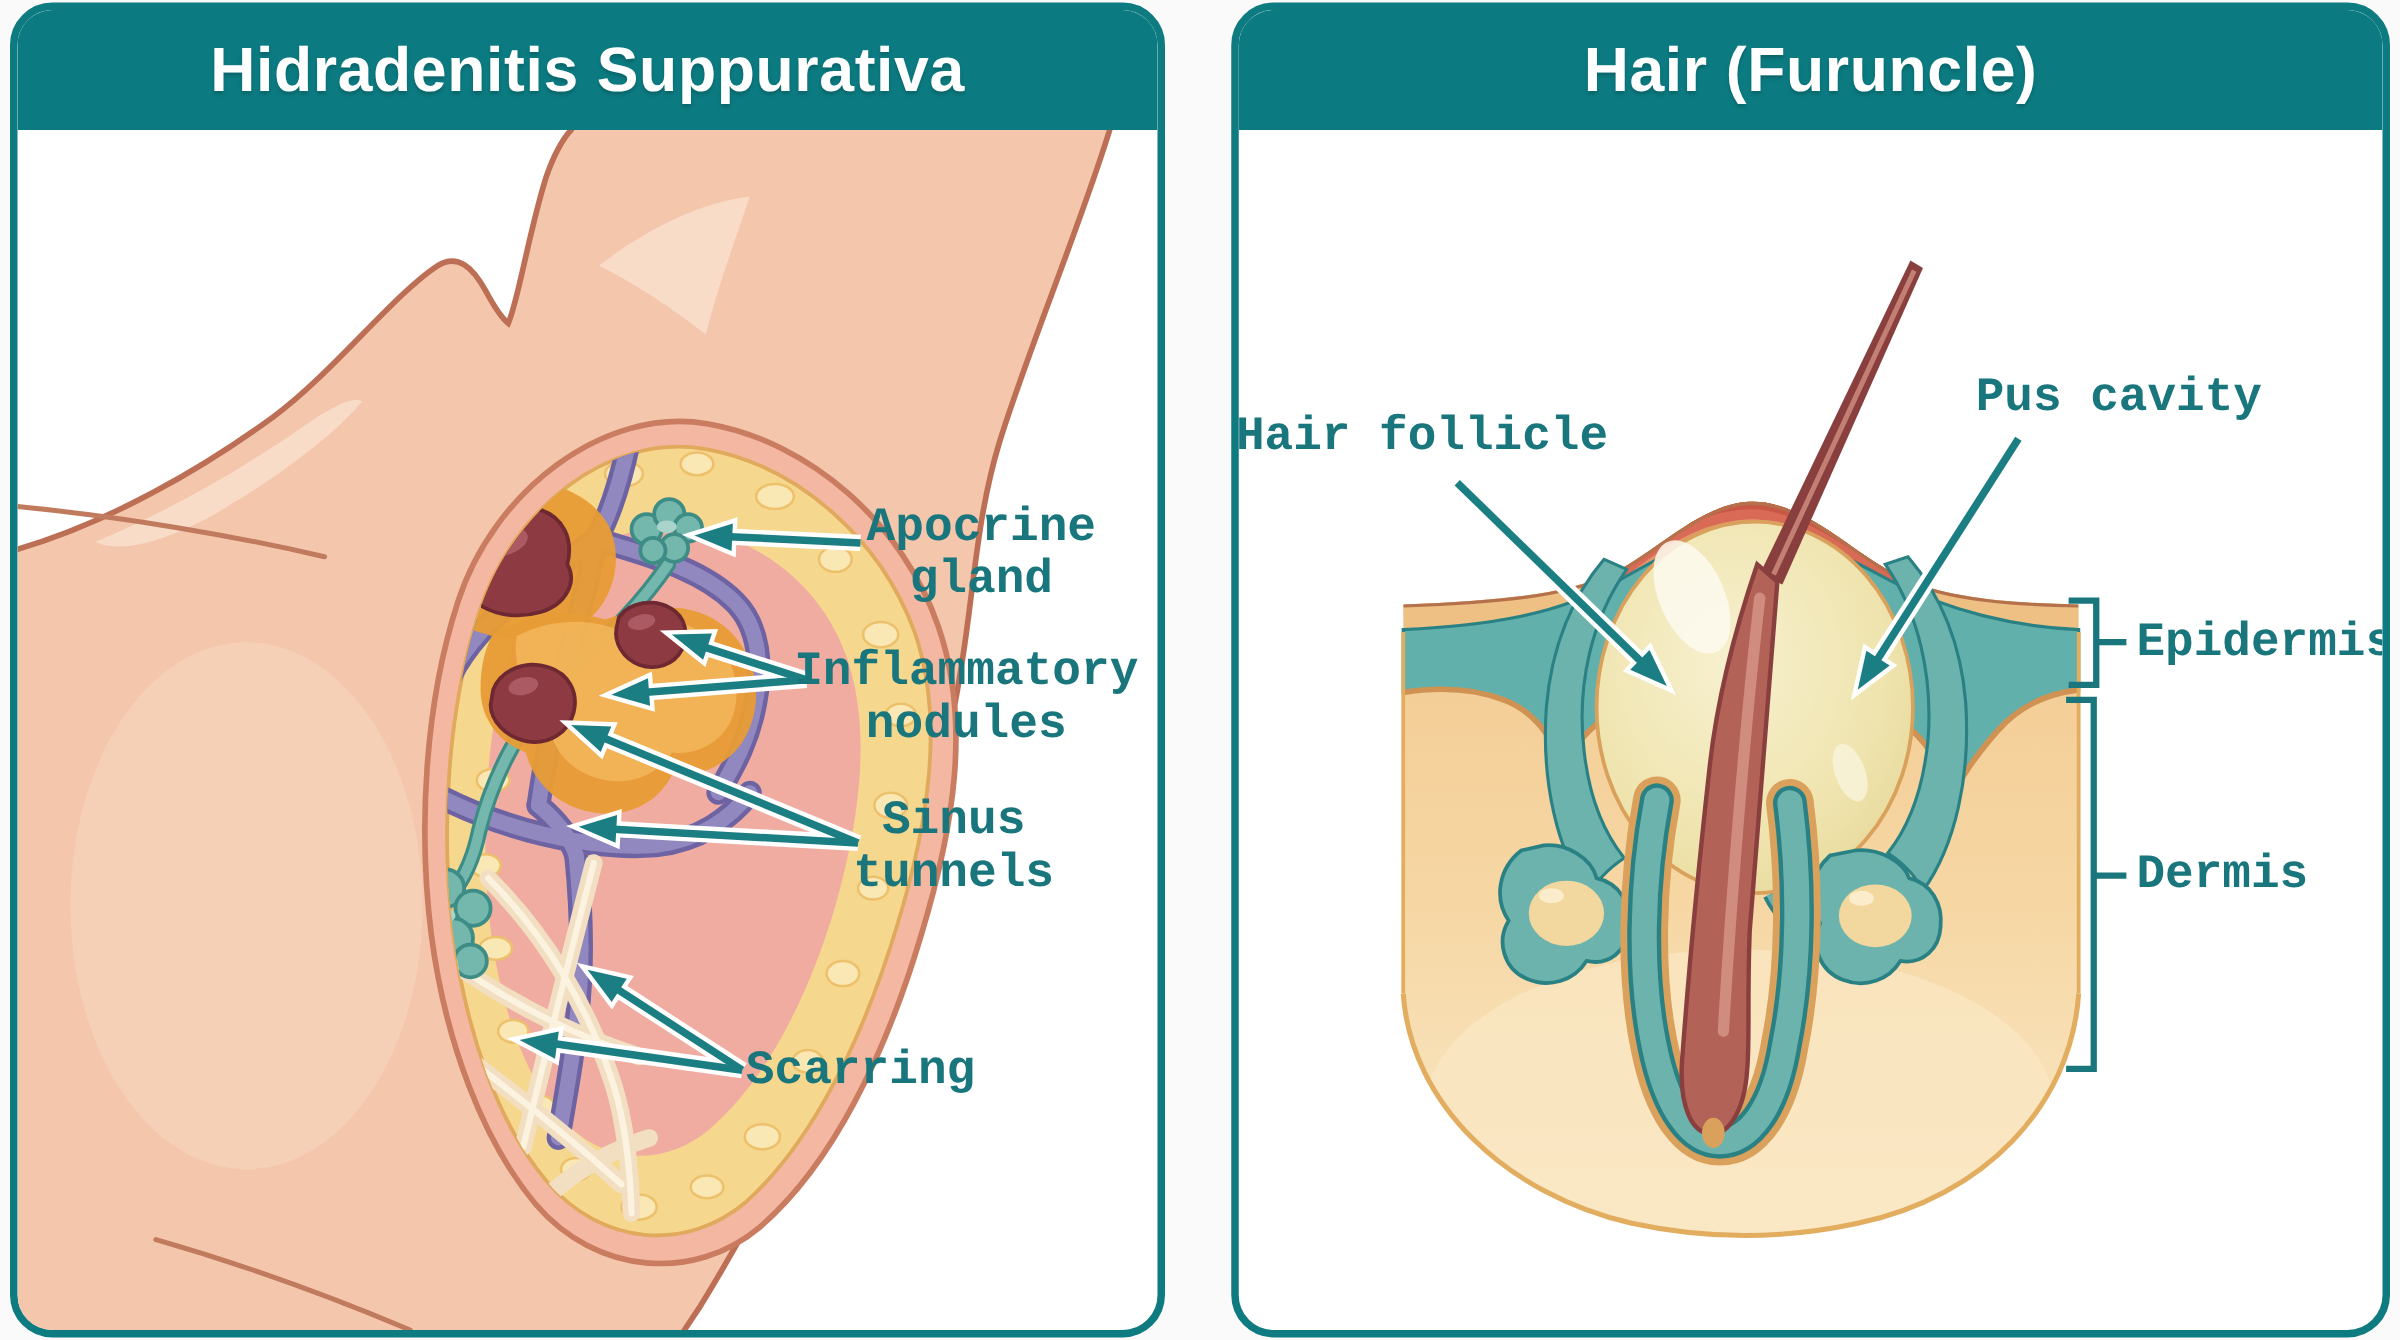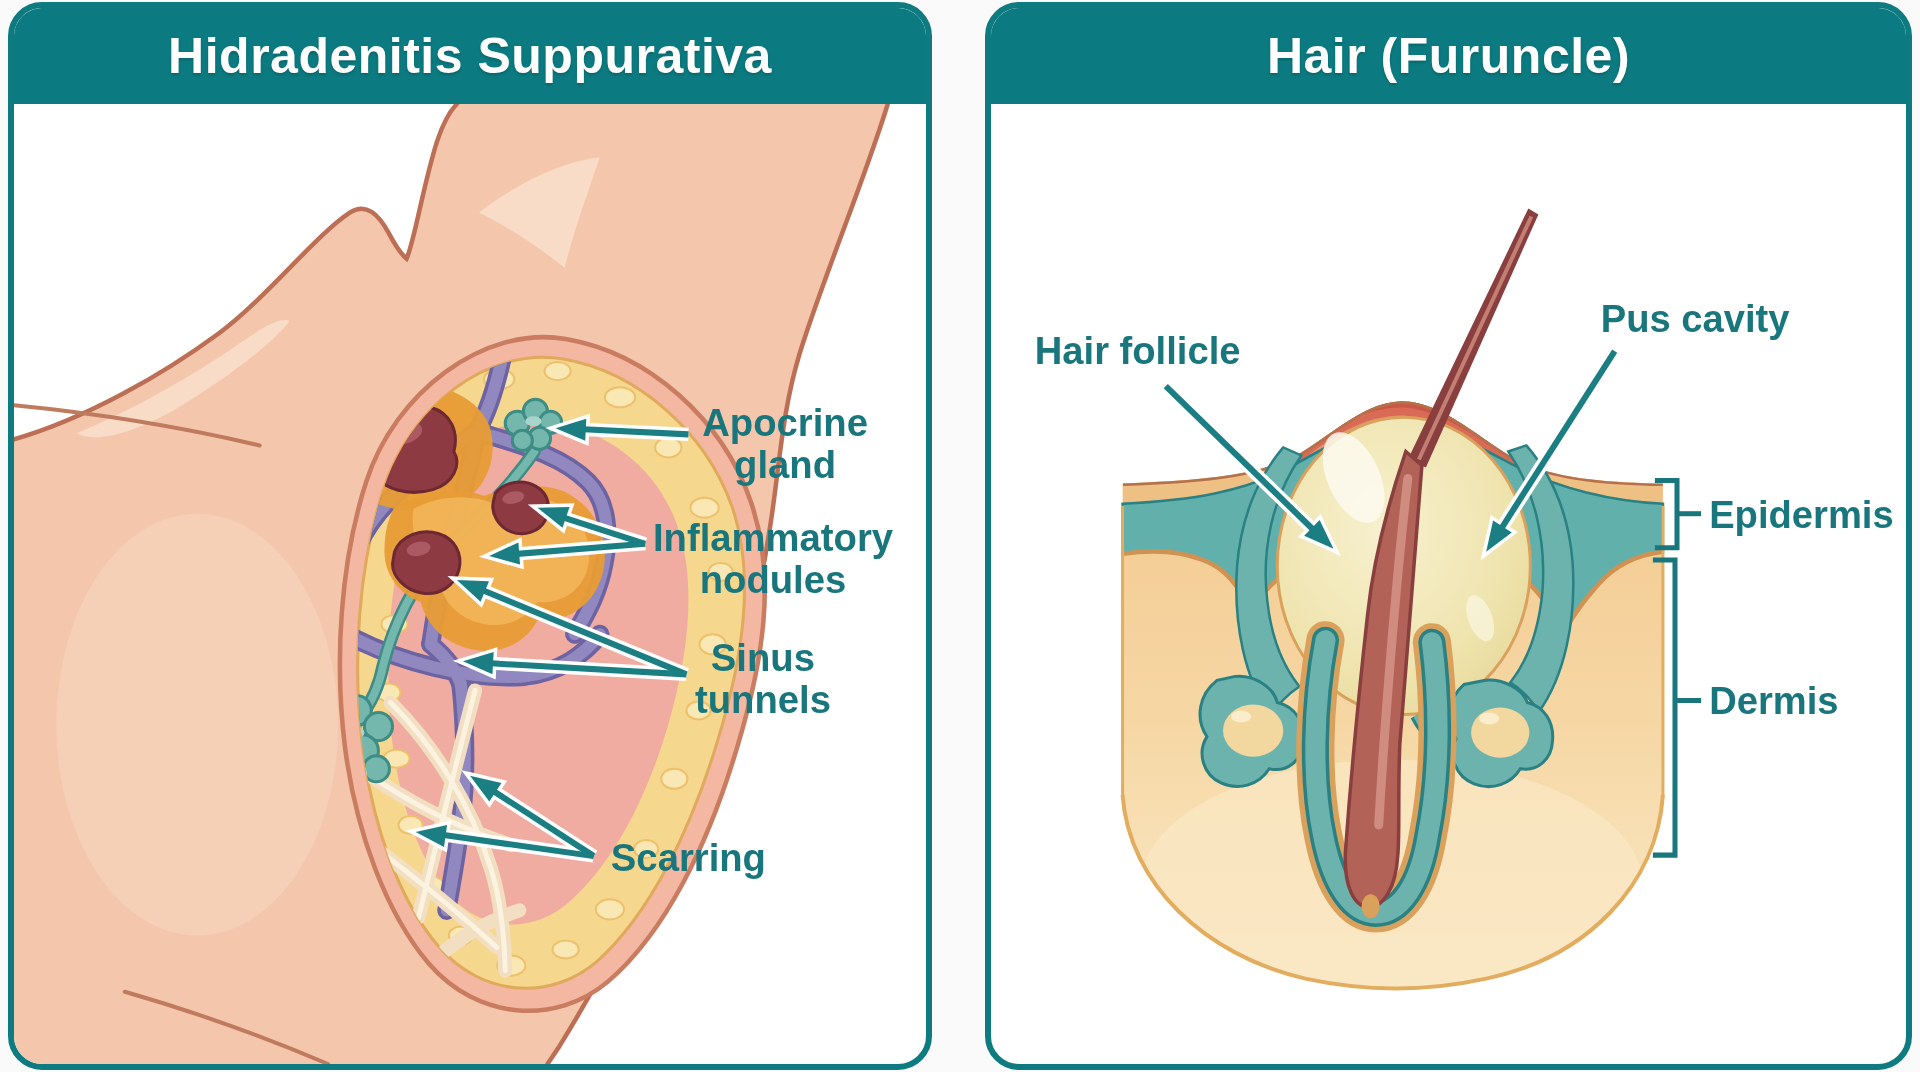--- a/index.html
+++ b/index.html
@@ -6,21 +6,21 @@
   .canvas{position:relative;width:1920px;height:1072px;background:#fafafa;overflow:hidden;
           font-family:"Liberation Sans", sans-serif;}
   .panel{position:absolute;top:2px;height:1068px;background:#ffffff;border:6px solid #0e7b81;
          border-radius:34px;box-sizing:border-box;overflow:hidden;}
   .panel-left{left:8px;width:924px;}
   .panel-right{left:985px;width:927px;}
   .panel-header{height:96px;background:#0b7b81;display:flex;align-items:center;justify-content:center;
                 border-radius:26px 26px 0 0;}
   .panel-title{color:#ffffff;font-size:50px;font-weight:bold;letter-spacing:.5px;
                text-shadow:0 2px 3px rgba(0,0,0,.18);}
-  .panel-body{height:calc(100% - 96px);}
+  .panel-body{height:calc(100% - 96px);font-family:Liberation Mono, monospace;}
   .panel-body svg{display:block;width:100%;height:100%;}
   .lbl{fill:#19767c;font-size:38px;font-weight:600;}
 </style>
 </head>
 <body>
 
 <div class="canvas">
 
   <div class="panel panel-left">
     <div class="panel-header">

